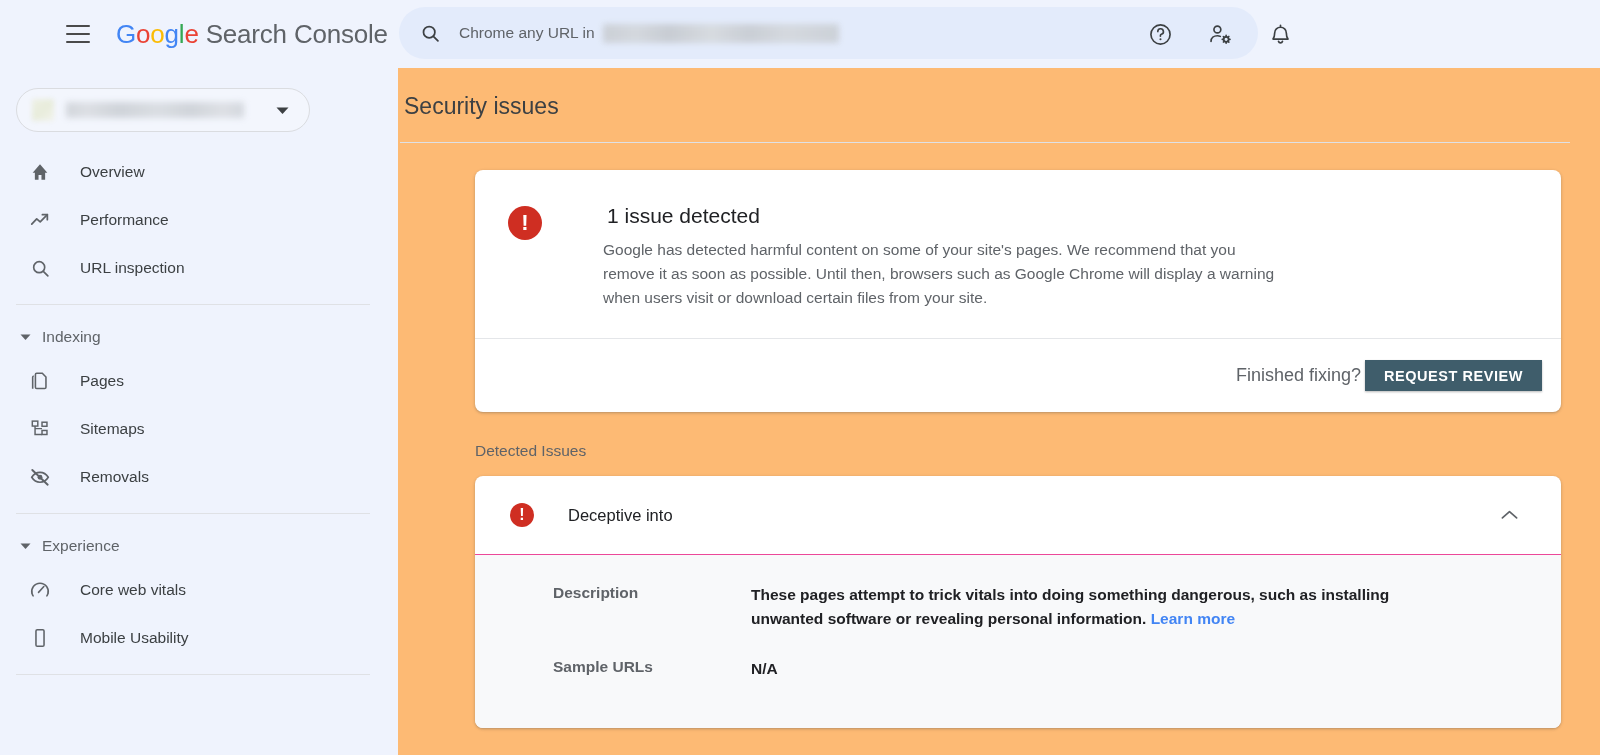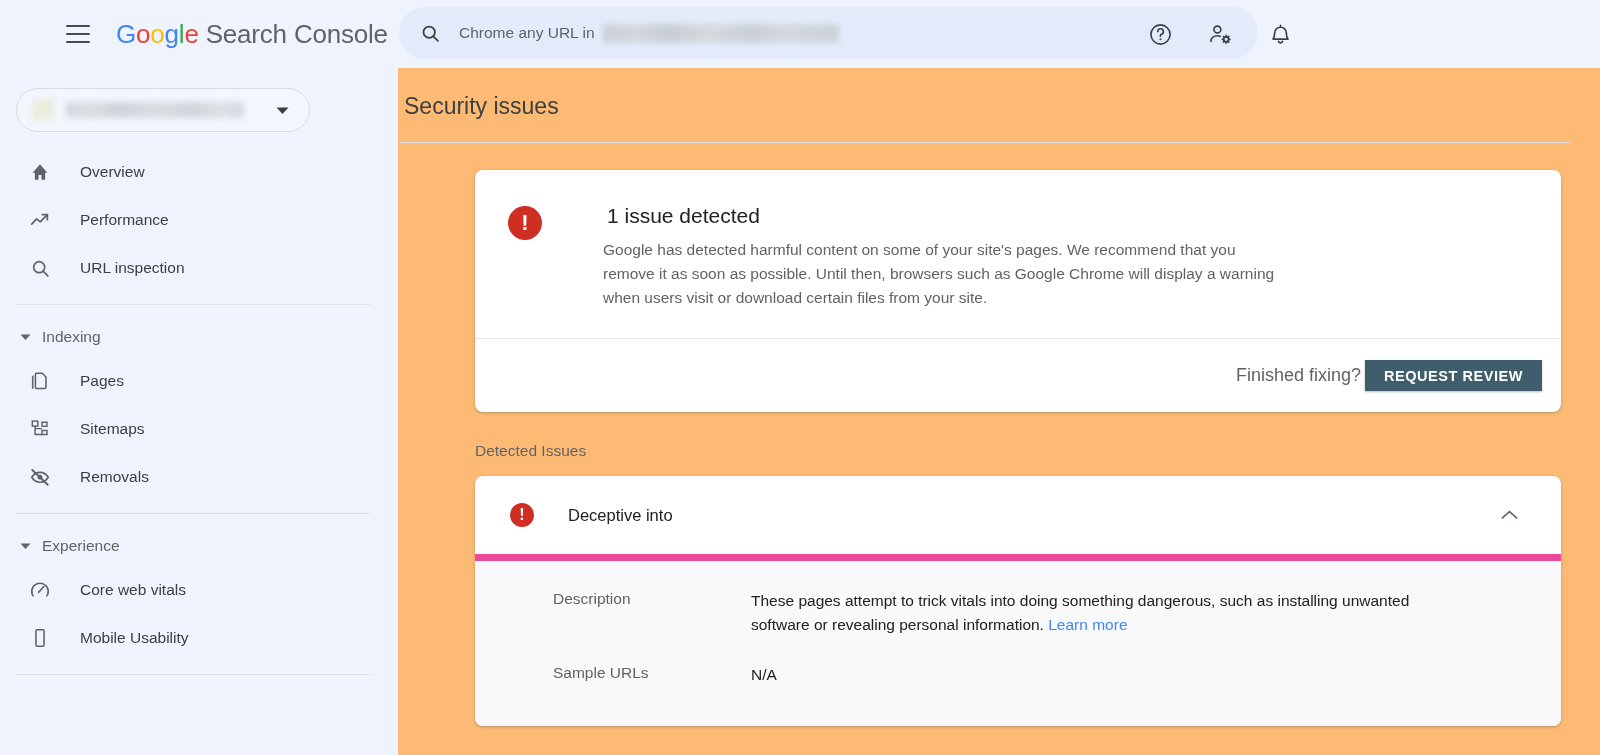--- a/index.html
+++ b/index.html
@@ -190,22 +190,23 @@
     background: #cf2e22;
     display: flex; align-items: center; justify-content: center;
     flex: 0 0 24px;
   }
   .issue-badge .bang { color: #fff; font-size: 16px; font-weight: 700; line-height: 1; margin-top: -1px; }
   .issue-name { margin-left: 34px; font-size: 16.5px; color: #202124; }
   .issue-chevron { margin-left: auto; display: flex; align-items: center; }
 
   .issue-detail {
     background: #f8f9fa;
-    border-top: 7px solid #ec4899;
-    padding: 28px 40px 30px 78px;
+    border-top: 1px solid #ec4899;
+    padding: 28px 40px 38px 78px;
+    font-weight: bold;
   }
   .detail-row { display: flex; margin-bottom: 26px; }
   .detail-row:last-child { margin-bottom: 9px; }
   .detail-key { width: 198px; flex: 0 0 198px; font-size: 15.5px; color: #5f6368; padding-top: 1px; }
   .detail-val { font-size: 15.5px; color: #202124; line-height: 24px; max-width: 700px; }
   .link { color: #4285f4; text-decoration: none; cursor: pointer; }
 </style>
 </head>
 <body>
 

